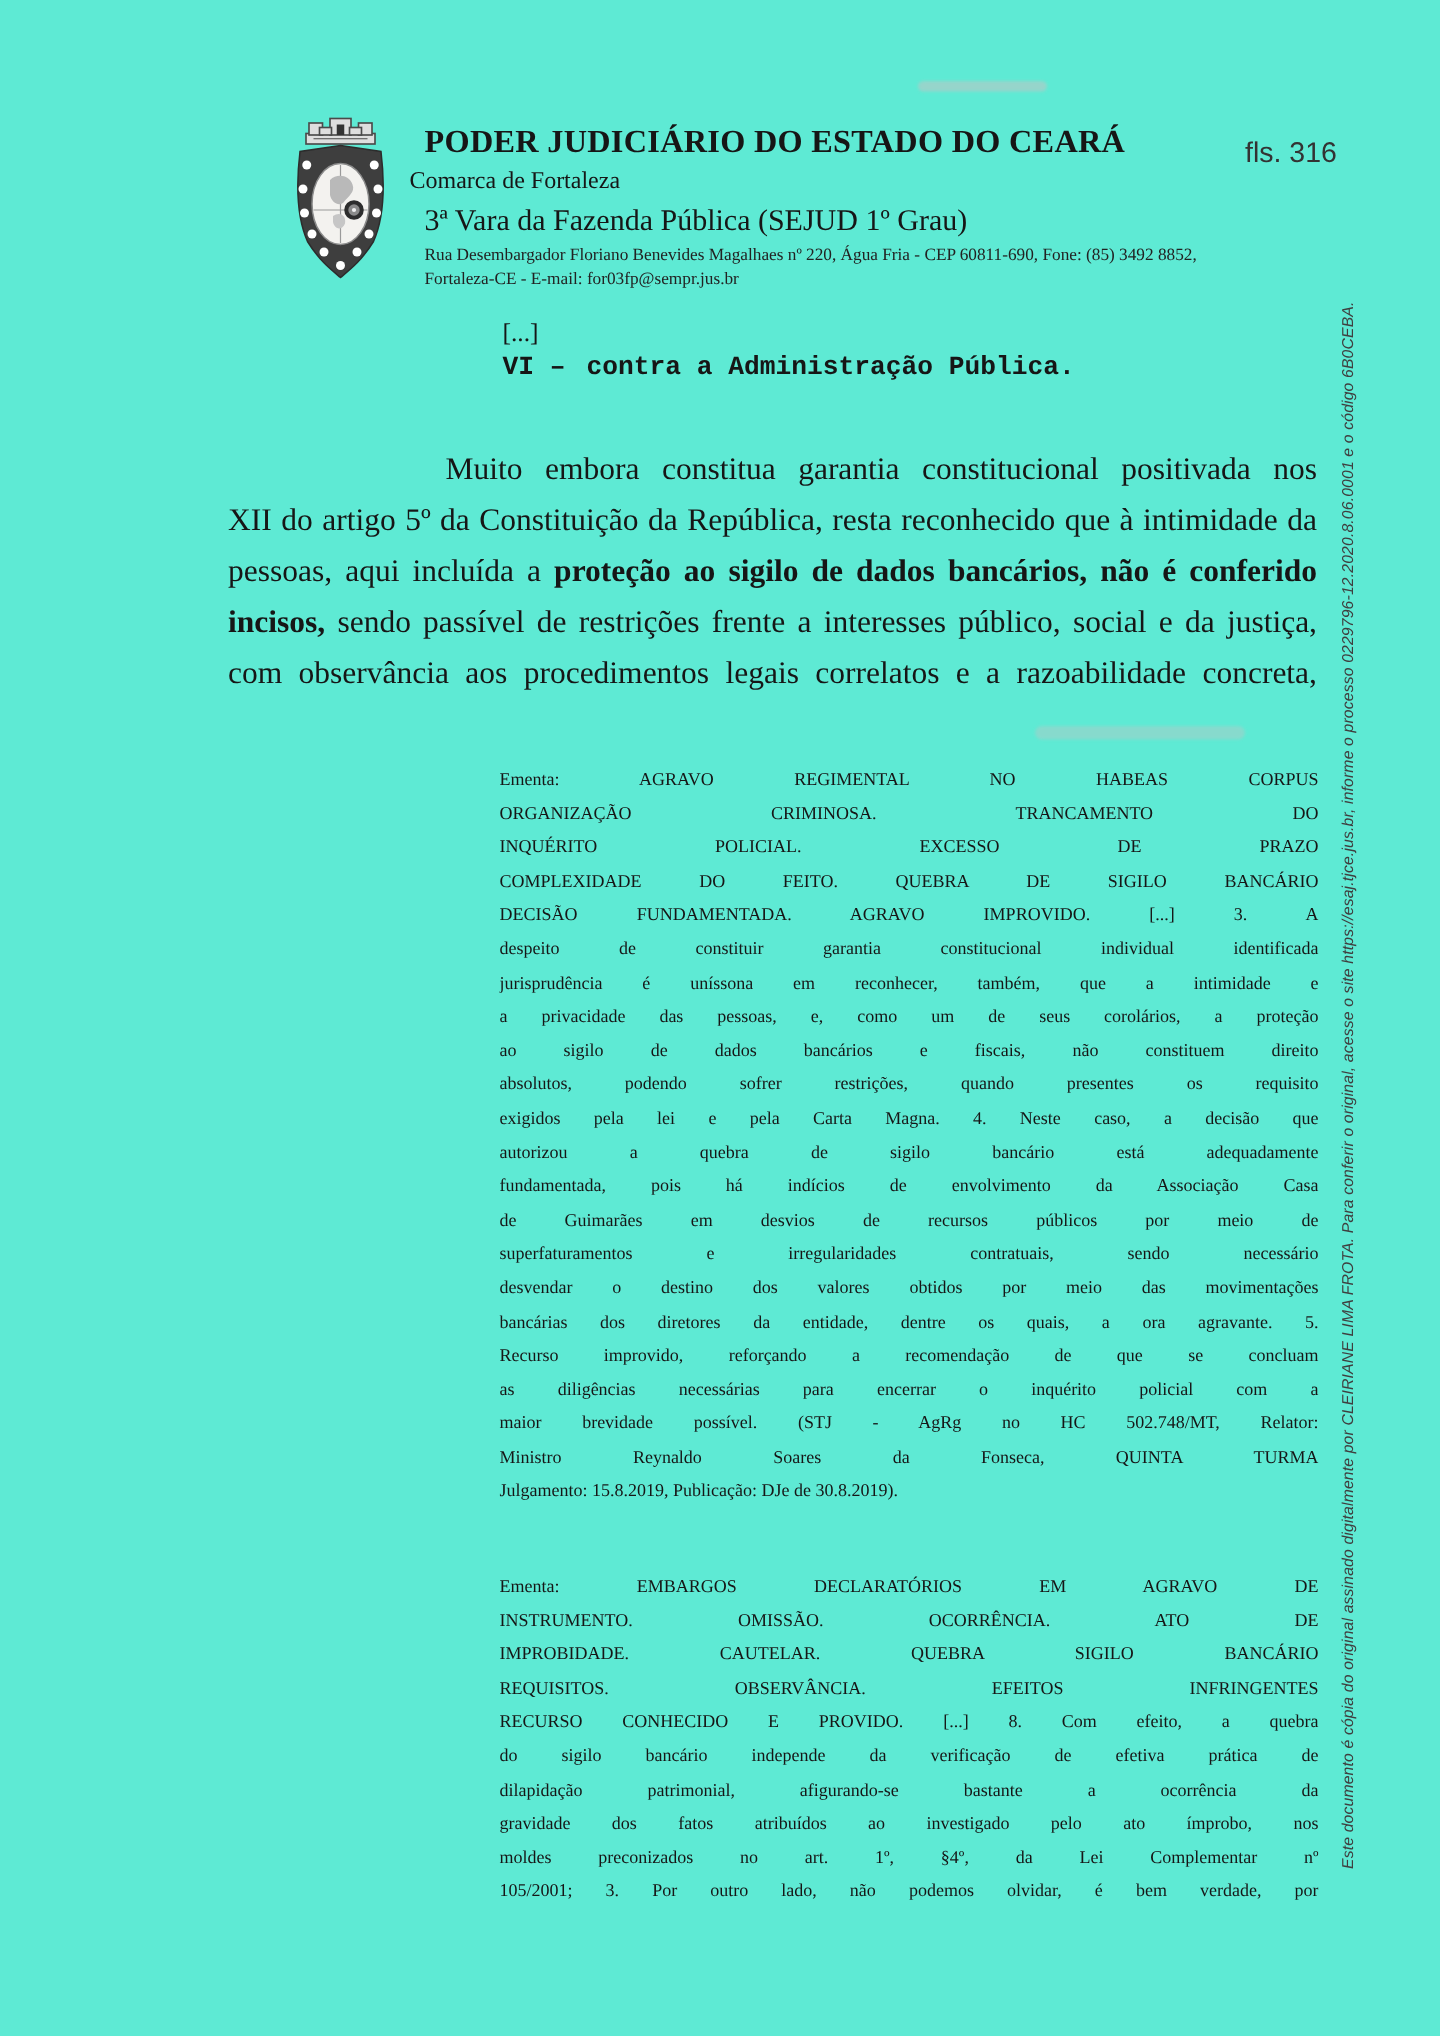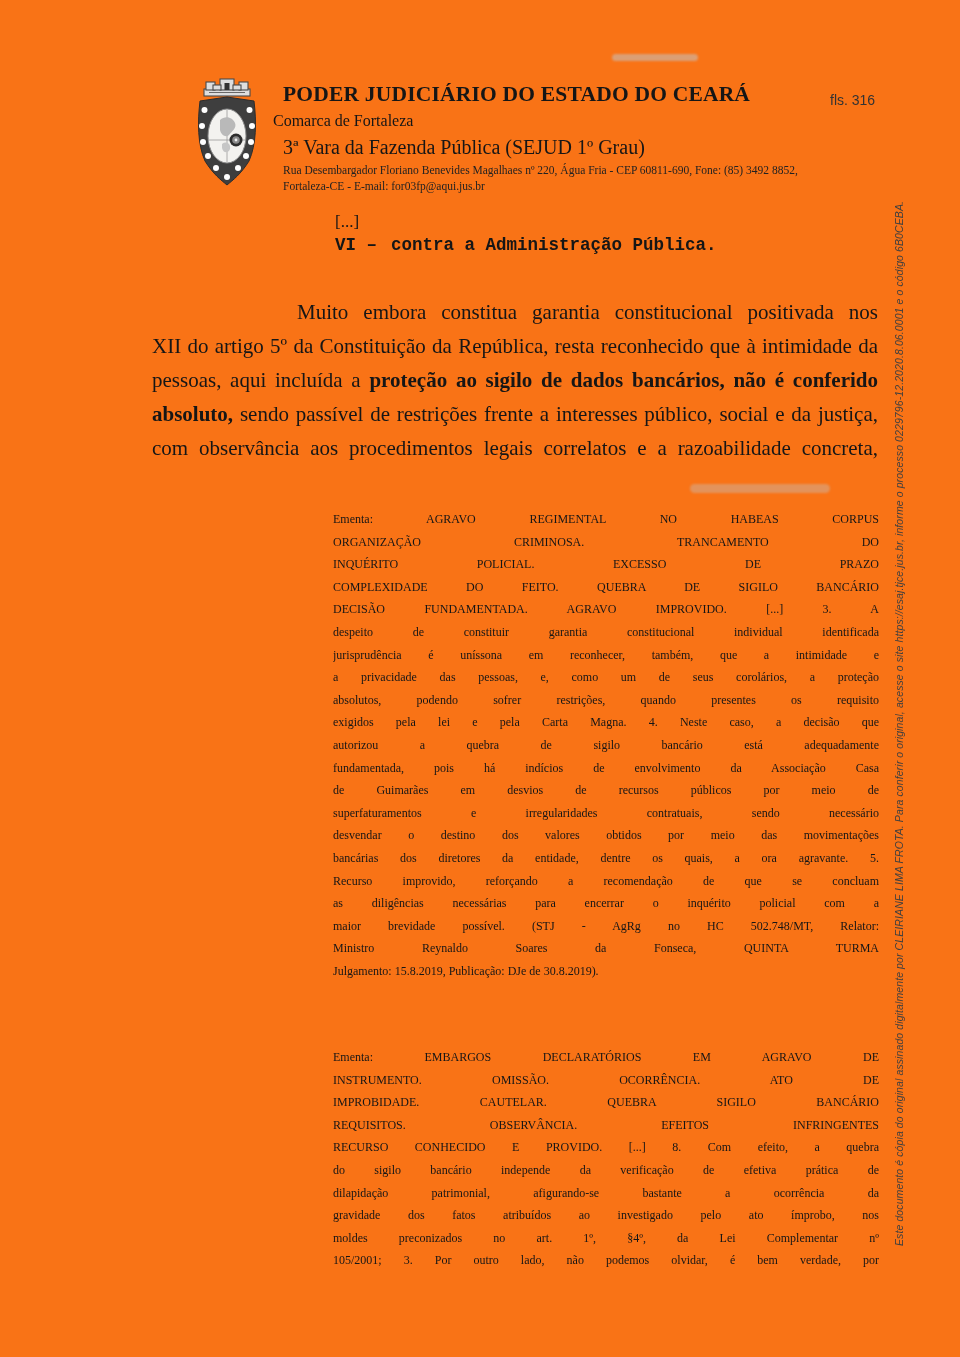--- a/index.html
+++ b/index.html
@@ -1,27 +1,27 @@
 <!DOCTYPE html>
 <html><head>
 <meta charset="utf-8">
 <style>
   html,body { margin:0; padding:0; background:#ffffff; }
   .page {
-    position:relative; width:960px; height:1357px; background:#f97316;
+    position:relative; width:960px; height:1357px; background:#5eead4;
     font-family:"Liberation Serif", serif; color:#161616; overflow:hidden;
   }
   
   .logo { position:absolute; left:176px; top:76px; width:102px; height:112px; }
   .hdr-title   { position:absolute; left:283px; top:82px;  font-size:21.5px; font-weight:bold; letter-spacing:.2px; white-space:nowrap; }
   .hdr-comarca { position:absolute; left:273px; top:112px; font-size:16px; white-space:nowrap; }
   .hdr-vara    { position:absolute; left:283px; top:136px; font-size:20px; white-space:nowrap; }
   .hdr-addr1   { position:absolute; left:283px; top:164px; font-size:11.5px; white-space:nowrap; color:#222; }
   .hdr-addr2   { position:absolute; left:283px; top:180px; font-size:11.5px; white-space:nowrap; color:#222; }
-  .fls { position:absolute; left:830px; top:92px; font-family:"Liberation Sans", sans-serif; font-size:14px; color:#333; }
+  .fls { position:absolute; left:830px; top:92px; font-family:"Liberation Sans", sans-serif; font-size:19px; color:#333; }
   
   .ellipsis { position:absolute; left:335px; top:212px; font-size:17px; }
   .heading  { position:absolute; left:335px; top:235px; font-size:17.5px; font-weight:bold; white-space:nowrap;font-family:Liberation Mono, monospace; }
   .heading .gap { margin-left:14px; }
   .paragraph { position:absolute; left:152px; top:295px; width:726px; font-size:21px; }
   .paragraph .tline { height:34px; line-height:34px; }
   .ementa { position:absolute; left:333px; width:546px; font-size:12px; }
   .ementa-1 { top:508px; }
   .ementa-2 { top:1046px; }
   .ementa .tline { height:22.6px; line-height:22.6px; }
@@ -85,45 +85,46 @@
     <path d="M45,68 C49,65 54,67 53,73 C51,78 46,77 45,72 Z" fill="#c6c6c6"></path>
     <circle cx="59" cy="64" r="6.5" fill="#2d2d2d"></circle>
     <circle cx="59" cy="64" r="3.8" fill="#8a8a8a"></circle>
     <circle cx="59" cy="64" r="1.4" fill="#f0f0f0"></circle>
   </svg>
 
   <div class="hdr-title">PODER JUDICIÁRIO DO ESTADO DO CEARÁ</div>
   <div class="hdr-comarca">Comarca de Fortaleza</div>
   <div class="hdr-vara">3ª Vara da Fazenda Pública (SEJUD 1º Grau)</div>
   <div class="hdr-addr1">Rua Desembargador Floriano Benevides Magalhaes nº 220, Água Fria - CEP 60811-690, Fone: (85) 3492 8852,</div>
-  <div class="hdr-addr2">Fortaleza-CE - E-mail: for03fp@aqui.jus.br</div>
+  <div class="hdr-addr2">Fortaleza-CE - E-mail: for03fp@sempr.jus.br</div>
   <div class="fls">fls. 316</div>
 
   <div class="ellipsis">[...]</div>
   <div class="heading">
     <span>VI –</span><span class="gap">contra a Administração Pública.</span>
   </div>
 
   <div class="paragraph" id="paragraph">
       <div class="tline indent"><span>Muito embora constitua garantia constitucional positivada nos incisos X</span></div>
       <div class="tline"><span>XII do artigo 5º da Constituição da República, resta reconhecido que à intimidade da</span></div>
       <div class="tline"><span>pessoas, aqui incluída a </span><span class="b">proteção ao sigilo de dados bancários, não é conferido caráte</span></div>
-      <div class="tline"><span class="b">absoluto,</span><span> sendo passível de restrições frente a interesses público, social e da justiça, sempr</span></div>
+      <div class="tline"><span class="b">incisos,</span><span> sendo passível de restrições frente a interesses público, social e da justiça, sempr</span></div>
       <div class="tline"><span>com observância aos procedimentos legais correlatos e a razoabilidade concreta, conform</span></div>
     </div>
 
   <div class="ementa ementa-1">
       <div class="tline"><span>Ementa: AGRAVO REGIMENTAL NO HABEAS CORPUS</span></div>
       <div class="tline"><span>ORGANIZAÇÃO CRIMINOSA. TRANCAMENTO DO</span></div>
       <div class="tline"><span>INQUÉRITO POLICIAL. EXCESSO DE PRAZO</span></div>
       <div class="tline"><span>COMPLEXIDADE DO FEITO. QUEBRA DE SIGILO BANCÁRIO</span></div>
       <div class="tline"><span>DECISÃO FUNDAMENTADA. AGRAVO IMPROVIDO. [...] 3. A</span></div>
       <div class="tline"><span>despeito de constituir garantia constitucional individual identificada</span></div>
       <div class="tline"><span>jurisprudência é uníssona em reconhecer, também, que a intimidade e</span></div>
       <div class="tline"><span>a privacidade das pessoas, e, como um de seus corolários, a proteção</span></div>
+      <div class="tline"><span>ao sigilo de dados bancários e fiscais, não constituem direito</span></div>
       <div class="tline"><span>absolutos, podendo sofrer restrições, quando presentes os requisito</span></div>
       <div class="tline"><span>exigidos pela lei e pela Carta Magna. 4. Neste caso, a decisão que</span></div>
       <div class="tline"><span>autorizou a quebra de sigilo bancário está adequadamente</span></div>
       <div class="tline"><span>fundamentada, pois há indícios de envolvimento da Associação Casa</span></div>
       <div class="tline"><span>de Guimarães em desvios de recursos públicos por meio de</span></div>
       <div class="tline"><span>superfaturamentos e irregularidades contratuais, sendo necessário</span></div>
       <div class="tline"><span>desvendar o destino dos valores obtidos por meio das movimentações</span></div>
       <div class="tline"><span>bancárias dos diretores da entidade, dentre os quais, a ora agravante. 5.</span></div>
       <div class="tline"><span>Recurso improvido, reforçando a recomendação de que se concluam</span></div>
       <div class="tline"><span>as diligências necessárias para encerrar o inquérito policial com a</span></div>

